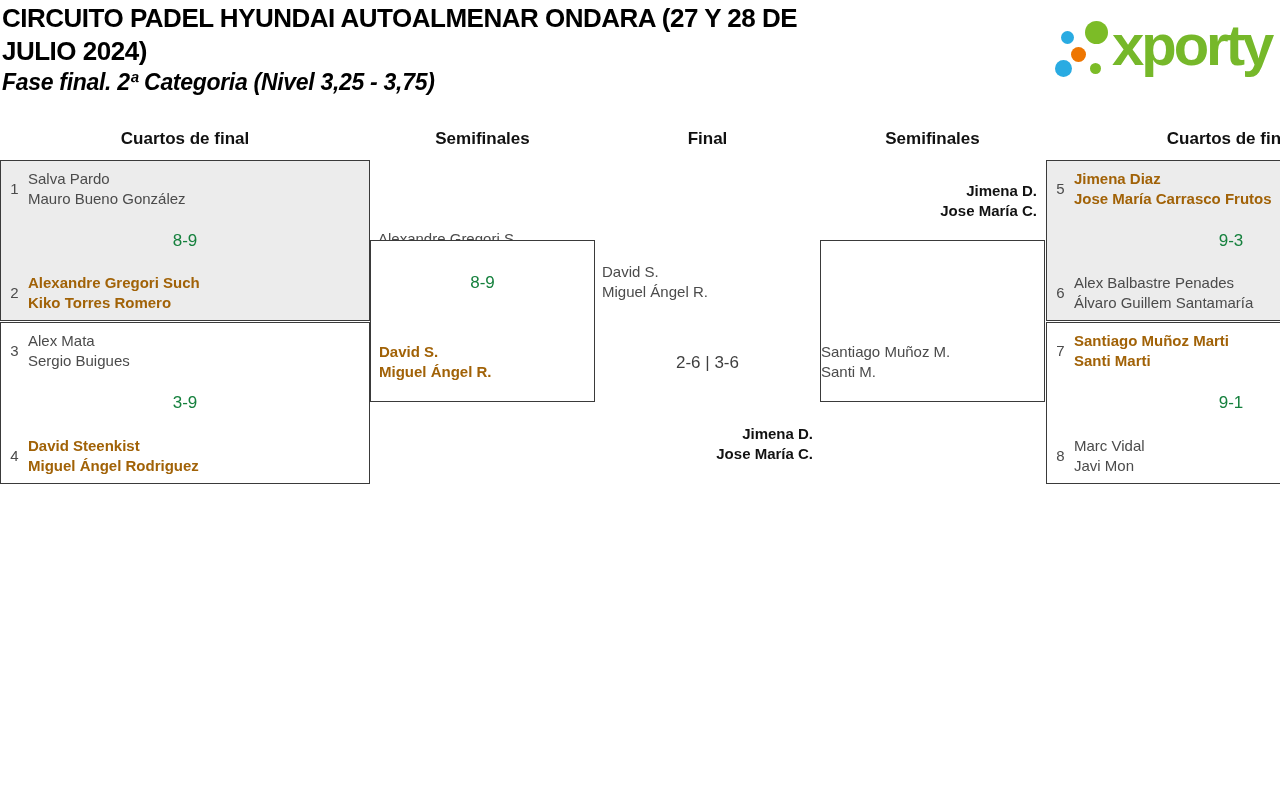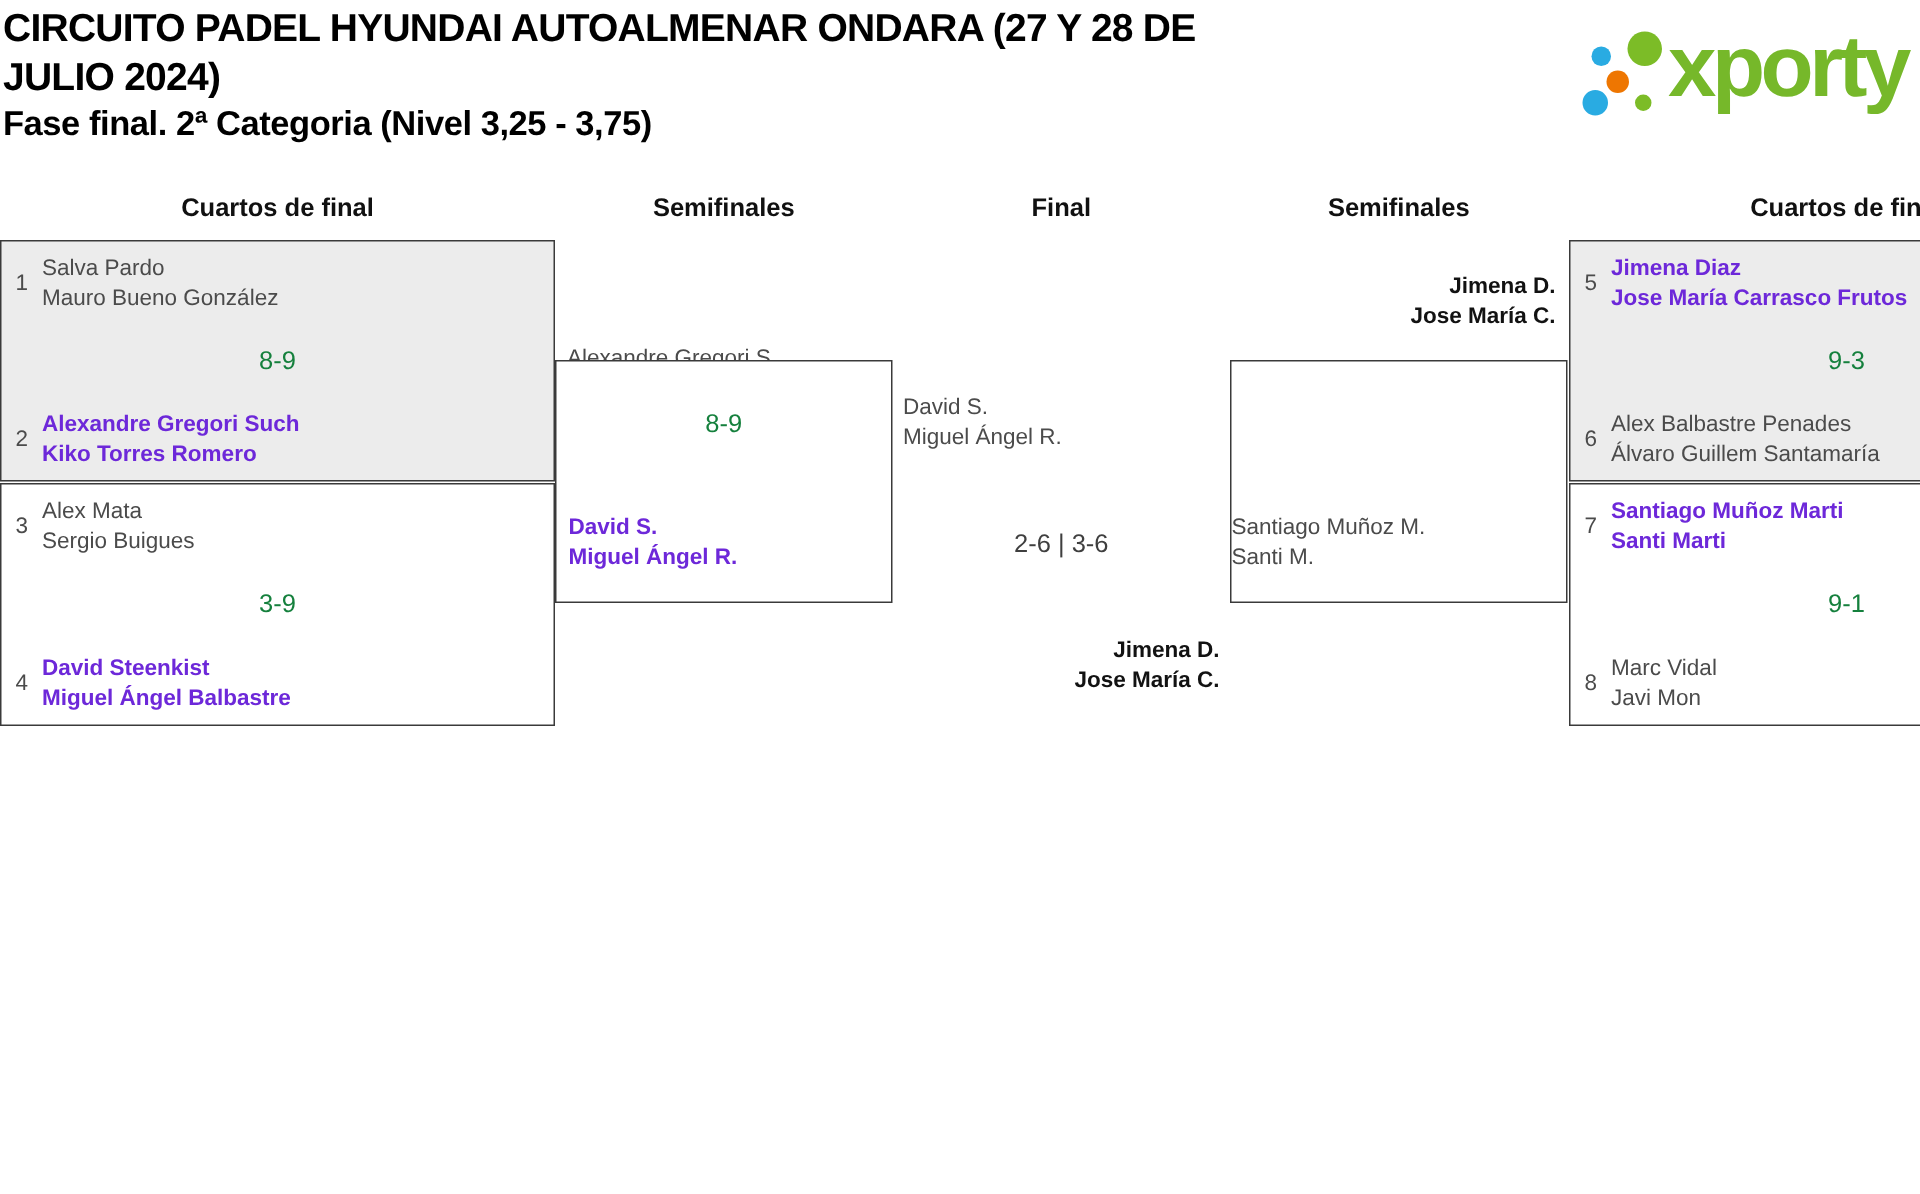--- a/index.html
+++ b/index.html
@@ -11,21 +11,21 @@
   .page{position:relative;width:1280px;height:772px;background:#fff;overflow:hidden;}
 
   
   .title{
     position:absolute;left:2px;top:2px;width:810px;
     font-size:26px;line-height:33px;font-weight:700;color:#000;
     letter-spacing:-0.5px;
   }
   .subtitle{
     position:absolute;left:2px;top:69px;width:810px;
-    font-size:23px;font-weight:700;color:#000;letter-spacing:-0.3px;
+    font-size:23px;font-weight:700;color:#000;letter-spacing:-0.3px;font-style:italic;
   }
 
   
   .logo{position:absolute;left:1048px;top:12px;width:230px;height:84px;}
   .dot{position:absolute;border-radius:50%;}
   .dot.blue-small {left:13px; top:19px; width:13px;height:13px;background:#29abe2;}
   .dot.green-big  {left:37px; top:9px;  width:23px;height:23px;background:#7cbc27;}
   .dot.orange     {left:23px; top:35px; width:15px;height:15px;background:#ee7601;}
   .dot.blue-big   {left:7px;  top:48px; width:17px;height:17px;background:#29abe2;}
   .dot.green-small{left:42px; top:51px; width:11px;height:11px;background:#7cbc27;}
@@ -54,21 +54,21 @@
   .team-row{
     position:absolute;left:0;right:0;display:flex;align-items:center;
   }
   .team-row.t1{top:8px;}
   .team-row.t2{bottom:8px;}
   .seed{
     width:27px;flex:0 0 27px;text-align:center;
     font-size:15px;color:#4b4b4b;
   }
   .team{font-size:15px;line-height:19.5px;color:#4b4b4b;}
-  .team.winner{color:#6d28d9;font-weight:700;}
+  .team.winner{color:#a16207;font-weight:700;}
   .score{
     position:absolute;left:0;right:0;text-align:center;
     font-size:17px;color:#15803d;
   }
   .match .score{top:50%;transform:translateY(-50%);}
 
   
   .float-team{
     position:absolute;font-size:15px;line-height:19.5px;color:#4b4b4b;
   }
@@ -130,21 +130,21 @@
       <div class="team">
         <div>Alex Mata</div>
         <div>Sergio Buigues</div>
       </div>
     </div>
     <div class="score">3-9</div>
     <div class="team-row t2">
       <span class="seed">4</span>
       <div class="team winner">
         <div>David Steenkist</div>
-        <div>Miguel Ángel Balbastre</div>
+        <div>Miguel Ángel Rodriguez</div>
       </div>
     </div>
   </div>
 
   <div class="float-team" style="left:378px;top:181px;margin-top:48px;">
     <div>Alexandre Gregori S.</div>
     <div>Kiko Torres R.</div>
   </div>
   <div class="match sf-box" style="left:370px;top:240px;width:225px;height:162px;">
     <div class="score">8-9</div>

